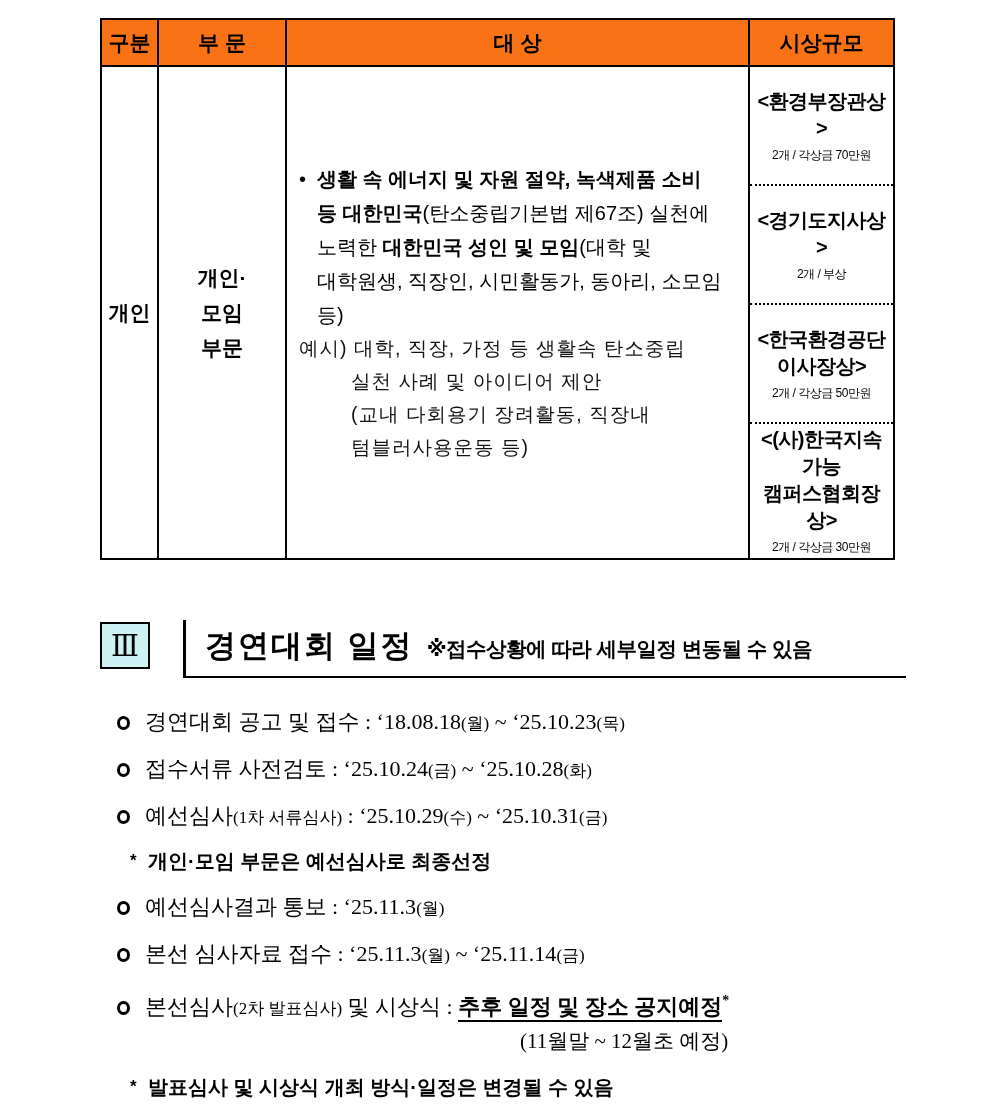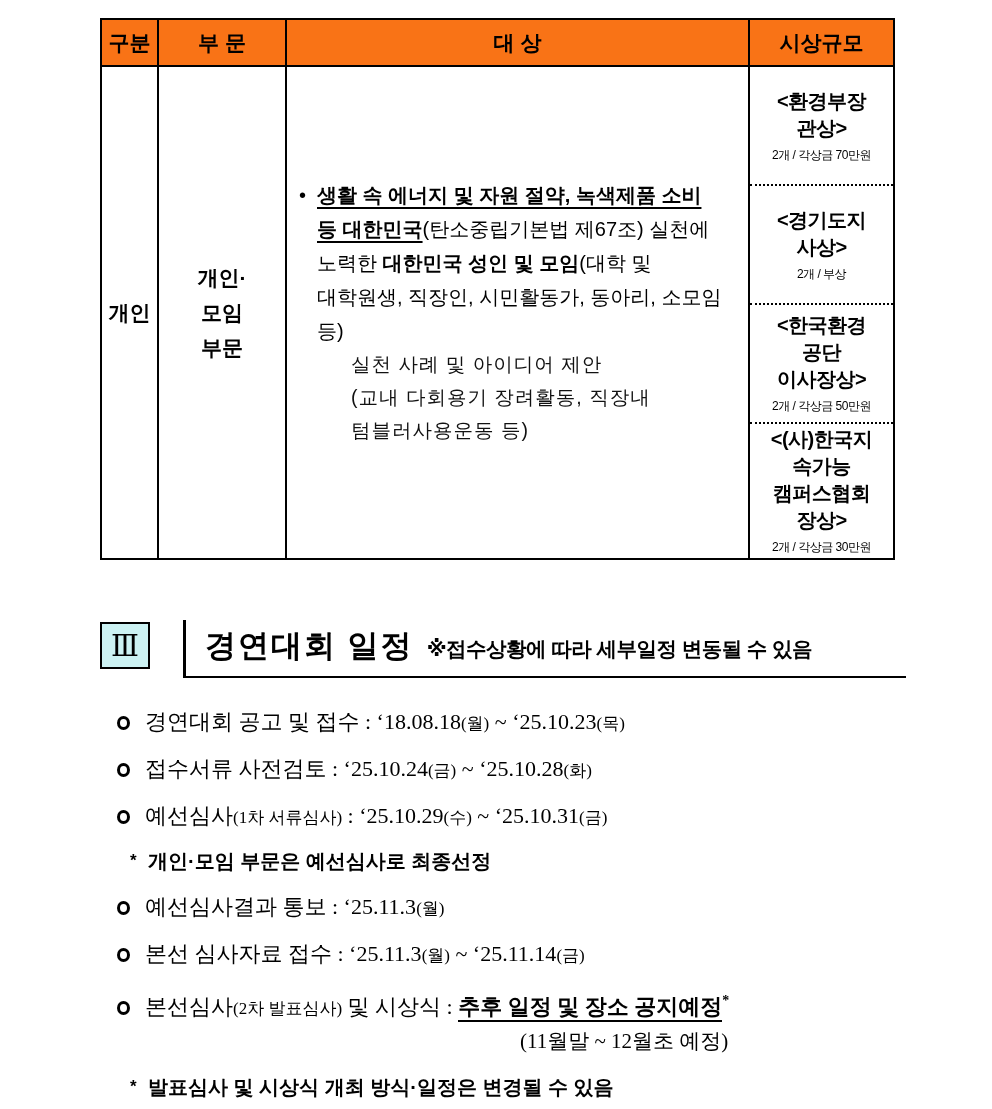--- a/index.html
+++ b/index.html
@@ -16,28 +16,28 @@
   .c1 { width:57px; } .c2 { width:128px; } .c3 { width:463px; } .c4 { flex:1; border-right:none; }
   .th { font-weight:bold; font-size:21px; letter-spacing:0px; }
   .cat { font-weight:bold; font-size:21px; }
   .divn { flex-direction:column; font-weight:bold; font-size:21px; line-height:35px; text-align:center; }
 
   .target { flex-direction:column; align-items:flex-start; justify-content:center;
             padding-left:12px; padding-right:2px; overflow:hidden; }
   .t-line { font-size:20px; line-height:34px; white-space:nowrap; }
   .ind { padding-left:18px; }
   .blt { display:inline-block; width:18px; }
-  .emph { font-weight:bold; text-decoration:underline; text-decoration-thickness:2px; text-underline-offset:5px; }
+  .emph { font-weight:bold; text-decoration-thickness:2px; text-underline-offset:5px; }
   .b { font-weight:bold; }
   .ex-line { font-size:19.5px; line-height:33px; letter-spacing:1px; white-space:nowrap; color:#111; }
   .ex-ind { padding-left:52px; }
 
   .awardcol { flex-direction:column; align-items:stretch; padding:0; }
   .award-sub { flex:1; display:flex; flex-direction:column; align-items:center; justify-content:center;
-               border-bottom:2px dotted #000; padding:2px 18px; }
+               border-bottom:2px dotted #000; padding:2px 5px; }
   .award-sub:last-child { border-bottom:none; }
   .award-title { font-weight:bold; font-size:20px; line-height:27px; text-align:center; letter-spacing:-0.5px; }
   .award-detail { font-size:12px; letter-spacing:-0.5px; margin-top:5px; }
 
   
   .section-header { position:absolute; left:100px; top:620px; width:806px; display:flex; align-items:flex-start; }
   .numeral-box { width:50px; height:47px; border:2px solid #000; background:#ccf2f3; flex:none;
                  display:flex; align-items:center; justify-content:center; margin-top:2px;
                  font-family:"Liberation Serif","DejaVu Serif",serif; font-size:29px; }
   .title-wrap { flex:1; margin-left:33px; border-left:3px solid #000; border-bottom:2px solid #000;
@@ -77,20 +77,21 @@
         <div>개인·</div>
         <div>모임</div>
         <div>부문</div>
       </div>
       <div class="cell c3 target">
         <div class="t-line"><span class="blt">•</span><span class="emph">생활 속 에너지 및 자원 절약, 녹색제품 소비</span></div>
         <div class="t-line ind"><span class="emph">등 대한민국</span><span>(탄소중립기본법 제67조) 실천에</span></div>
         <div class="t-line ind"><span>노력한 </span><span class="b">대한민국 성인 및 모임</span><span>(대학 및</span></div>
         <div class="t-line ind">대학원생, 직장인, 시민활동가, 동아리, 소모임</div>
         <div class="t-line ind">등)</div>
+        <div class="ex-line">예시) 대학, 직장, 가정 등 생활속 탄소중립</div>
         <div class="ex-line ex-ind">실천 사례 및 아이디어 제안</div>
         <div class="ex-line ex-ind">(교내 다회용기 장려활동, 직장내</div>
         <div class="ex-line ex-ind">텀블러사용운동 등)</div>
       </div>
       <div class="cell c4 awardcol">
         <div class="award-sub">
           <div class="award-title">&lt;환경부장관상&gt;</div>
           <div class="award-detail">2개 / 각상금 70만원</div>
         </div>
         <div class="award-sub">

